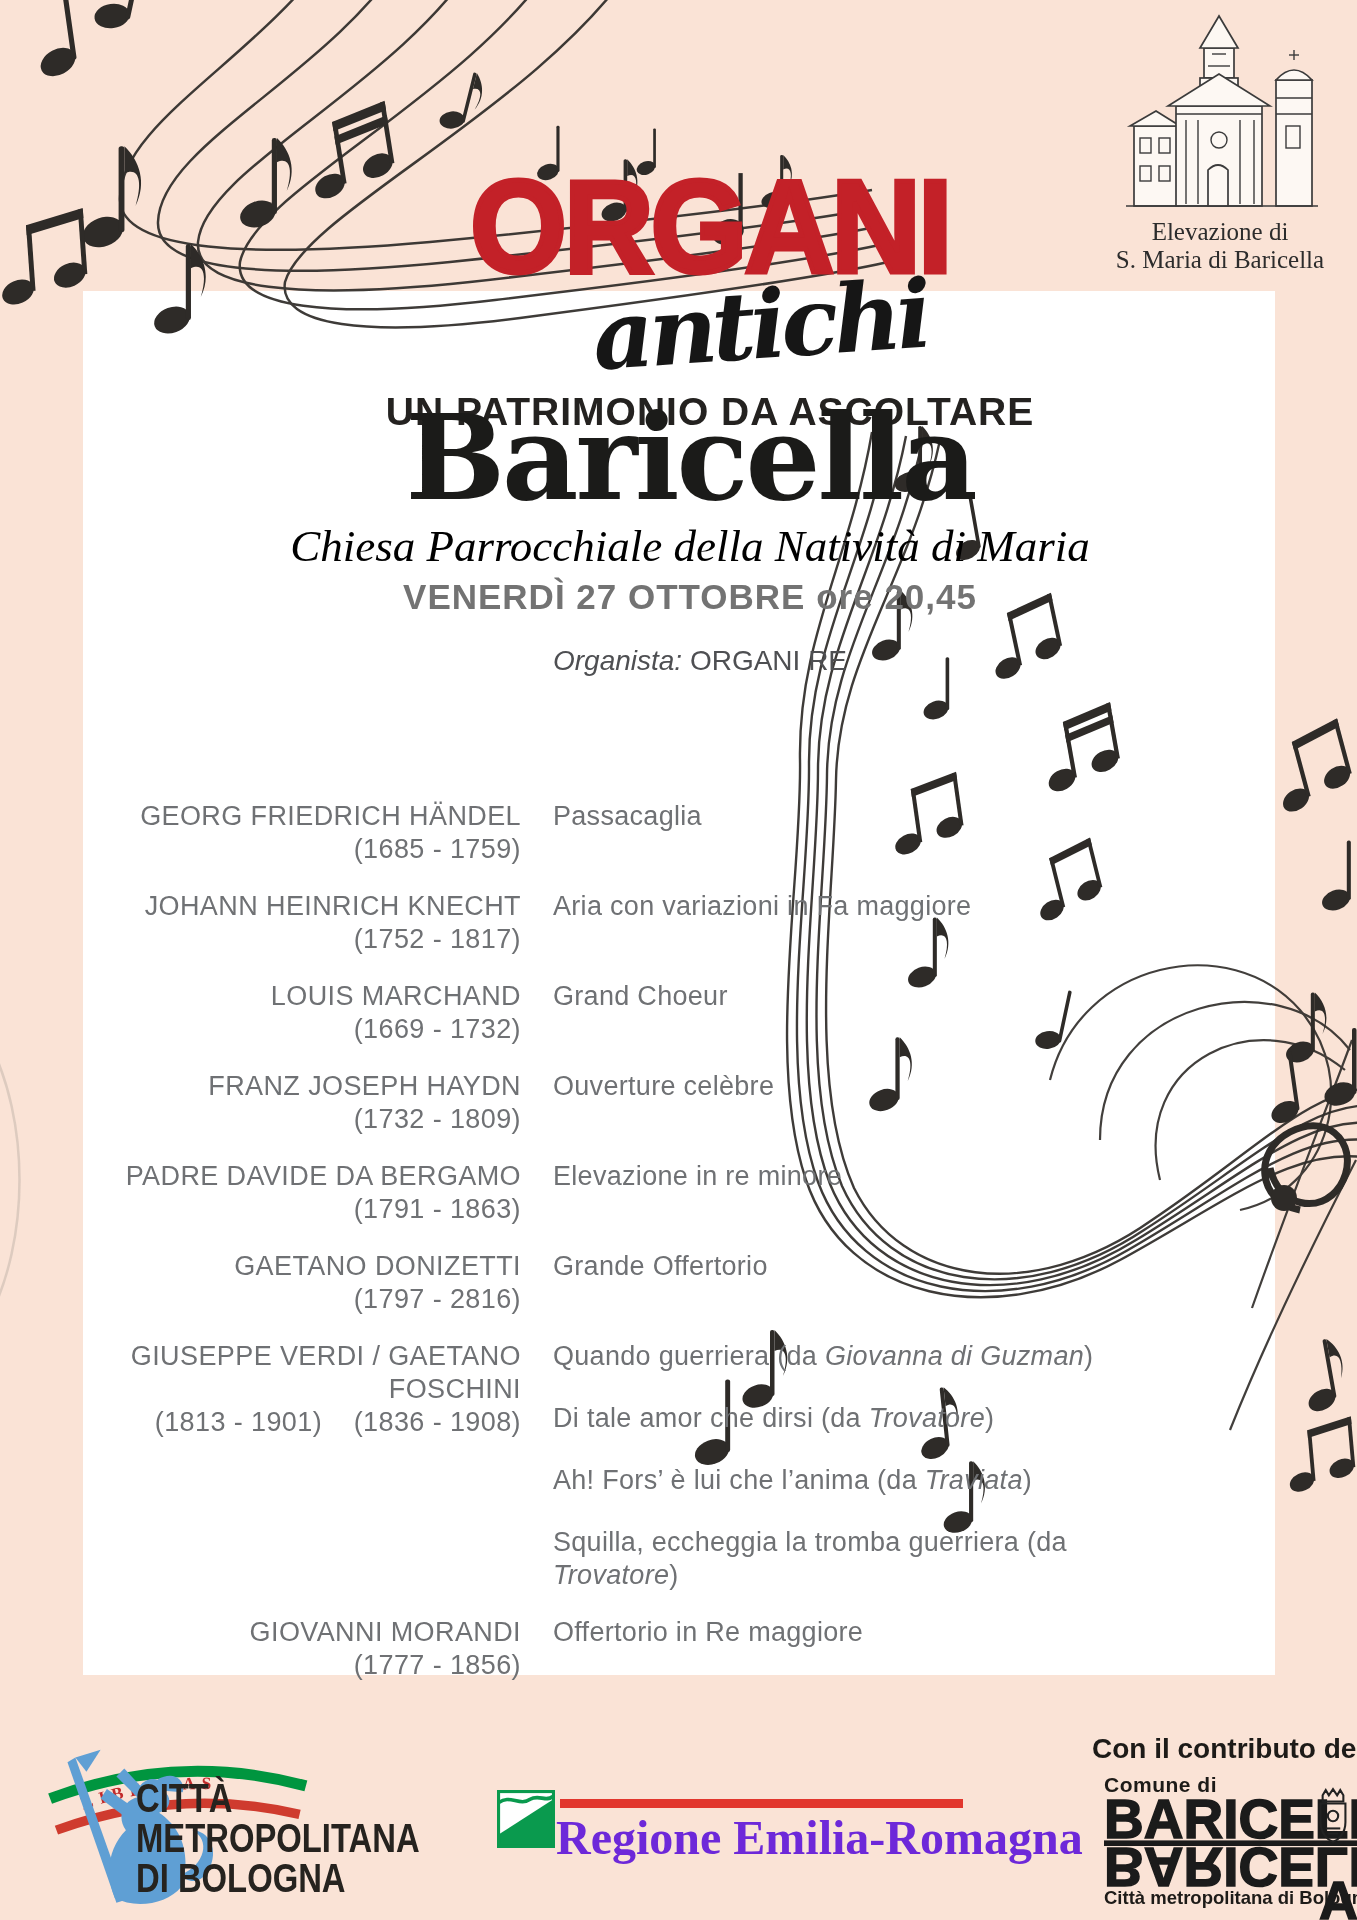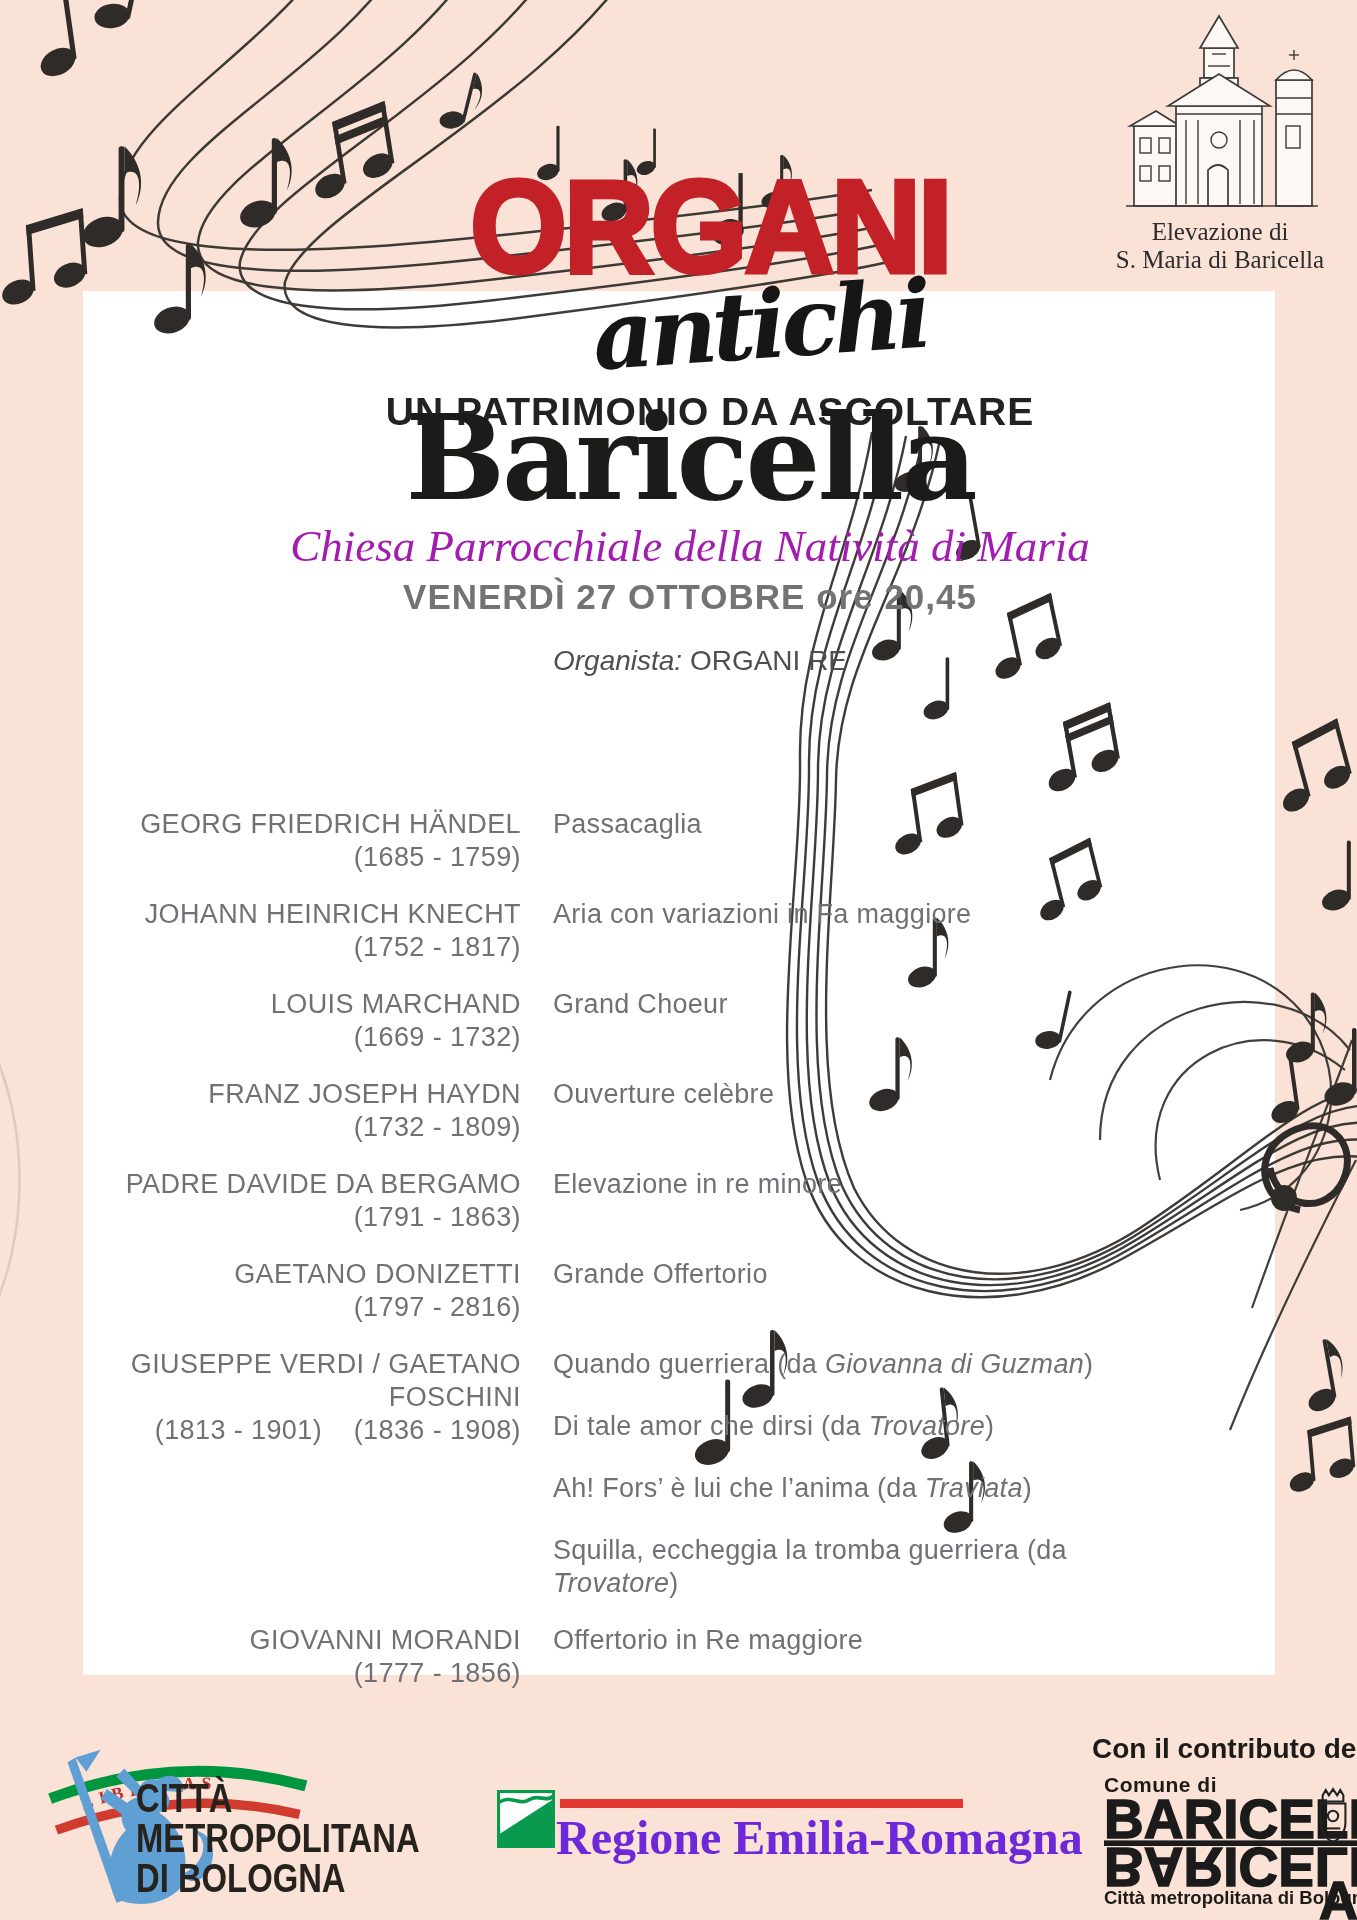--- a/index.html
+++ b/index.html
@@ -24,30 +24,30 @@
 
   
   .parish{position:absolute;left:1098px;top:14px;width:244px;text-align:center;z-index:2;}
   .parish .caption{font-family:"Liberation Serif",serif;font-size:25px;line-height:28px;color:#2c2c2c;}
 
   
   .baricella{position:absolute;top:398px;left:690px;transform:translateX(-50%);
              font-family:"DejaVu Serif",serif;font-weight:bold;font-size:118px;line-height:120px;
              letter-spacing:-3px;color:#1b1b19;white-space:nowrap;z-index:6;}
   .venue{position:absolute;top:520px;left:690px;transform:translateX(-50%);
-         font-family:"Liberation Serif",serif;font-style:italic;font-size:45px;color:#a21caf;
+         font-family:"Liberation Serif",serif;font-style:italic;font-size:45px;color:#000000;
          white-space:nowrap;z-index:6;}
   .datetime{position:absolute;top:577px;left:690px;transform:translateX(-50%);
             font-weight:bold;font-size:35px;letter-spacing:1px;color:#737373;white-space:nowrap;z-index:6;}
   .organista{position:absolute;top:645px;left:700px;transform:translateX(-50%);
              font-size:28px;color:#4e4f52;white-space:nowrap;z-index:6;}
   .organista .lbl{font-style:italic;}
 
   
-  .program{position:absolute;left:83px;top:800px;width:1083px;z-index:6;margin-top:8px;}
+  .program{position:absolute;left:83px;top:800px;width:1083px;z-index:6;}
   .prog-row{display:flex;margin-bottom:24px;color:#6F7174;font-size:27px;}
   .prog-composer{width:454px;text-align:right;padding-right:16px;box-sizing:border-box;flex:none;}
   .prog-name,.prog-dates{line-height:33px;letter-spacing:0.4px;}
   .prog-pieces{padding-left:16px;box-sizing:border-box;flex:1;}
   .piece{line-height:33px;margin-bottom:29px;letter-spacing:0.3px;}
   .piece:last-child{margin-bottom:0;}
   .piece em{font-style:italic;}
 
   
   .metro-text{position:absolute;left:136px;top:1778px;z-index:6;

